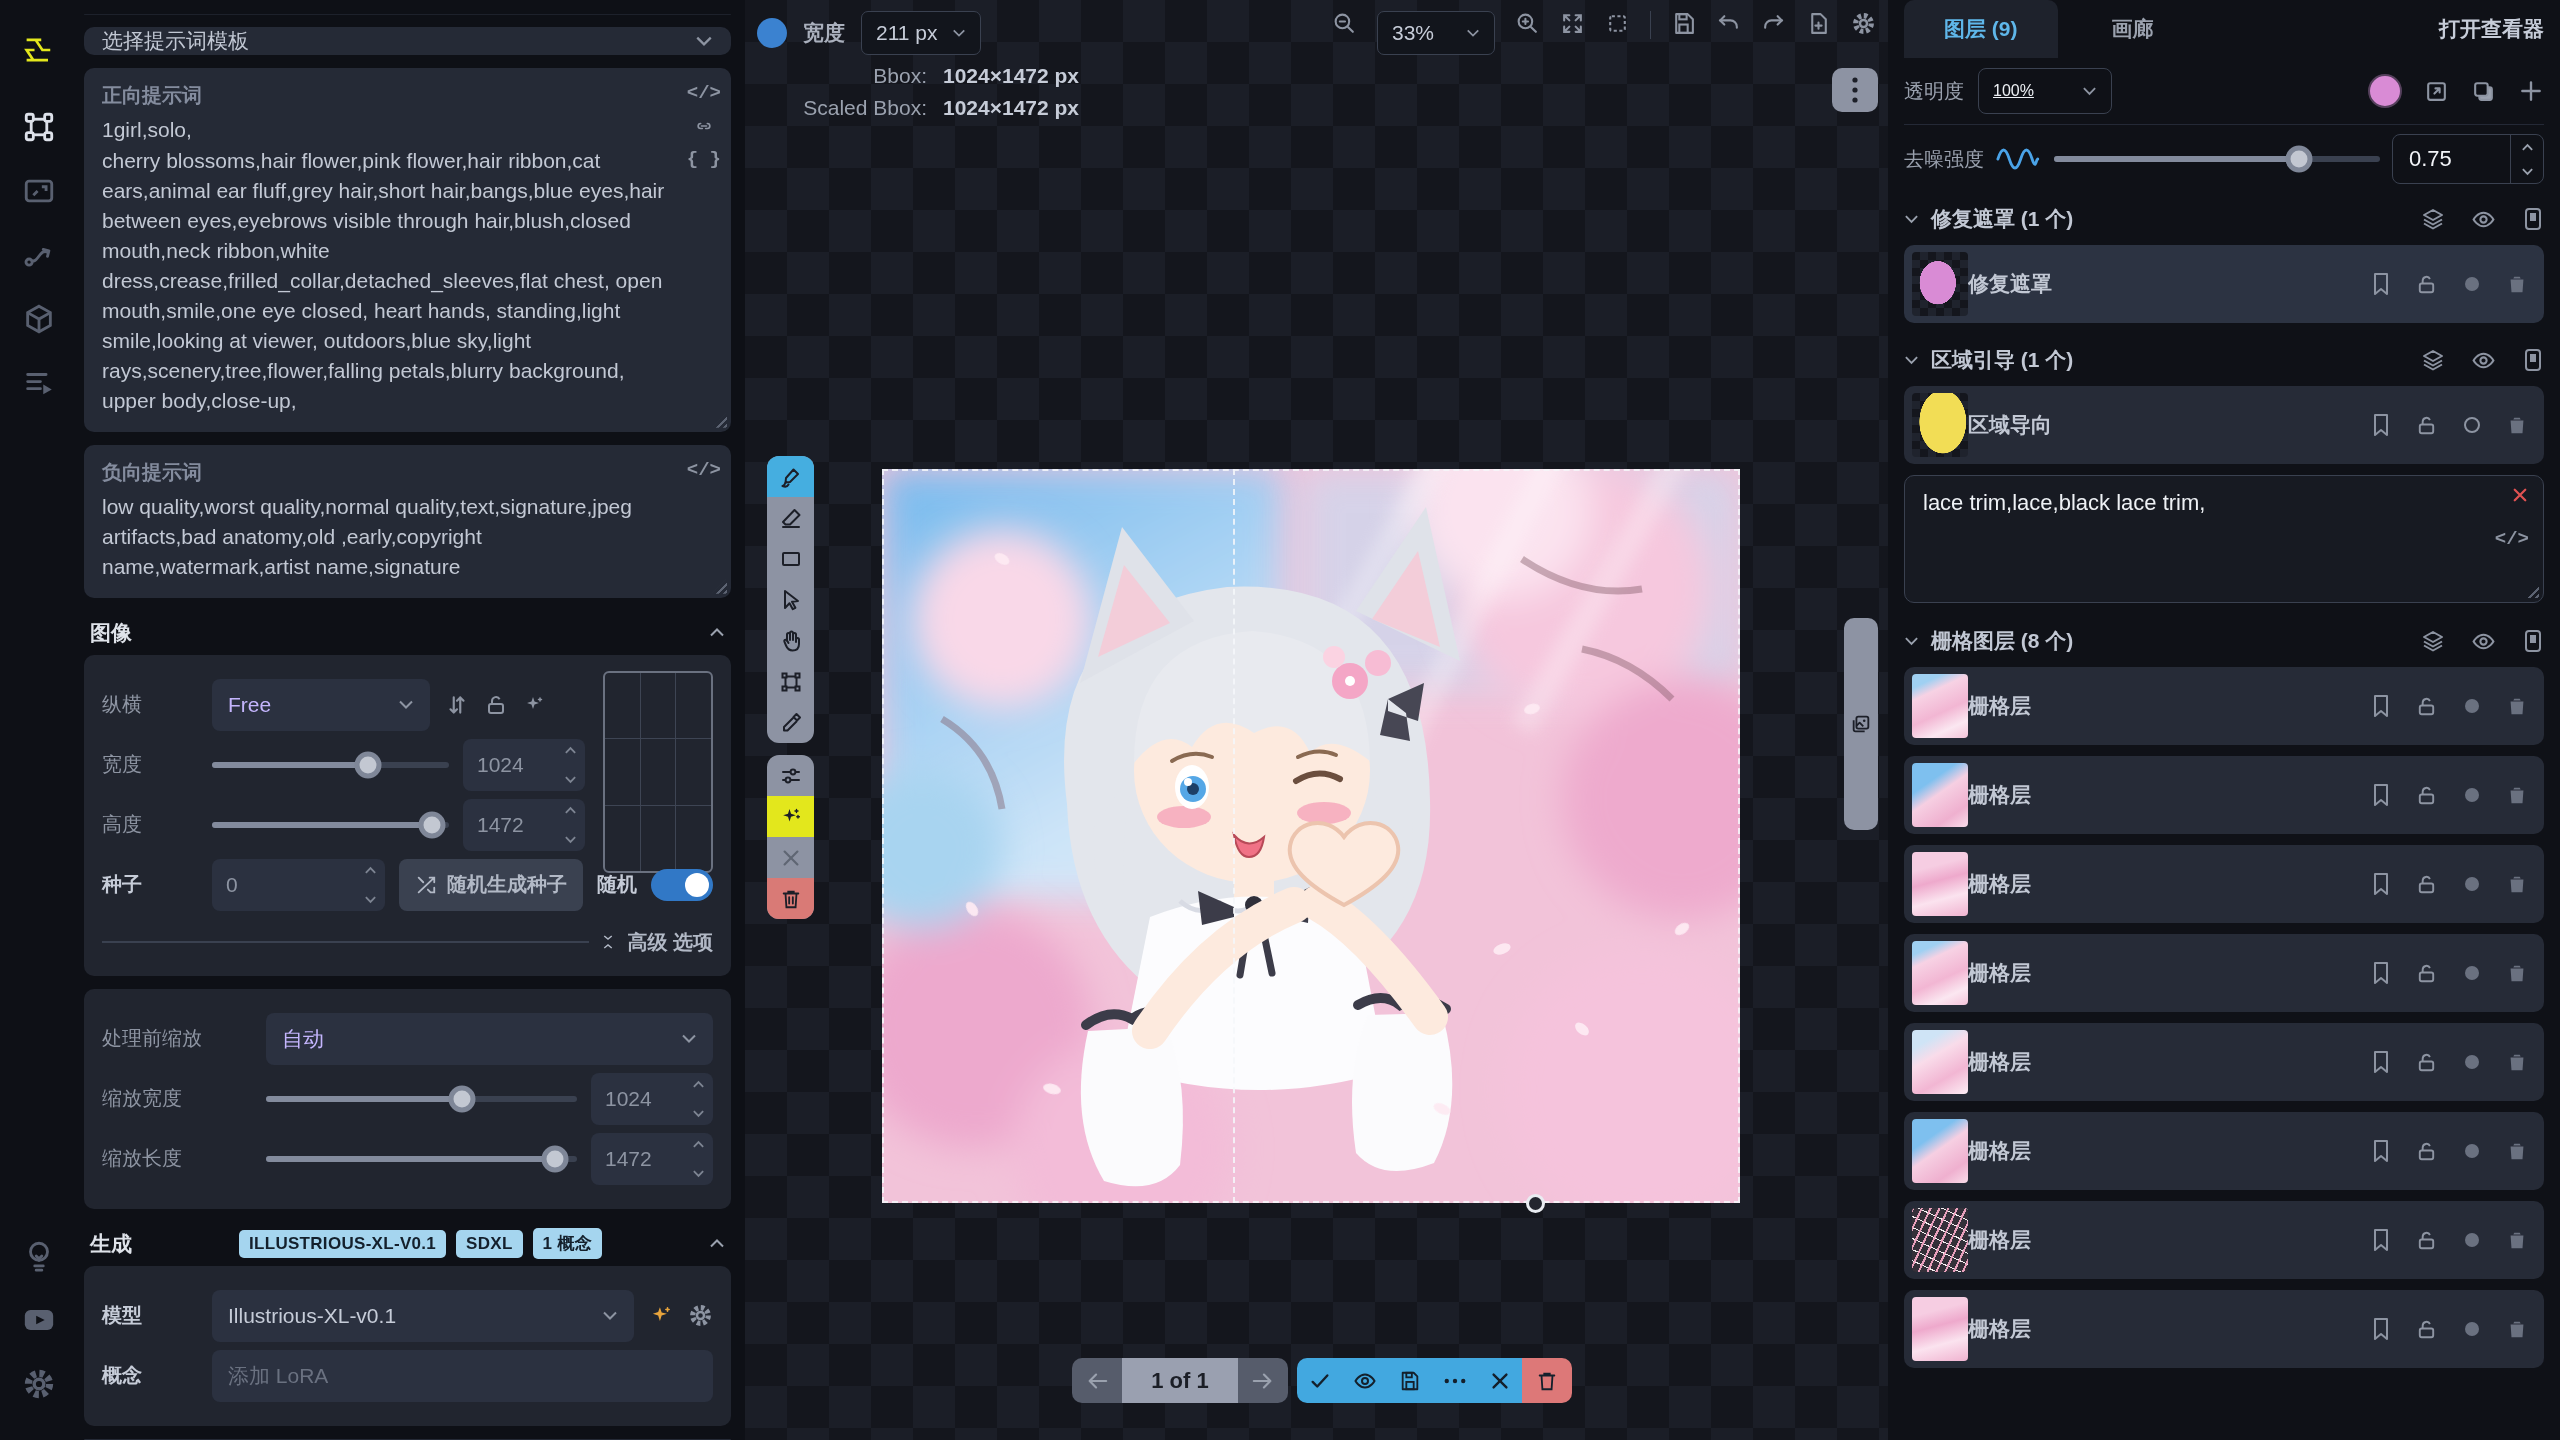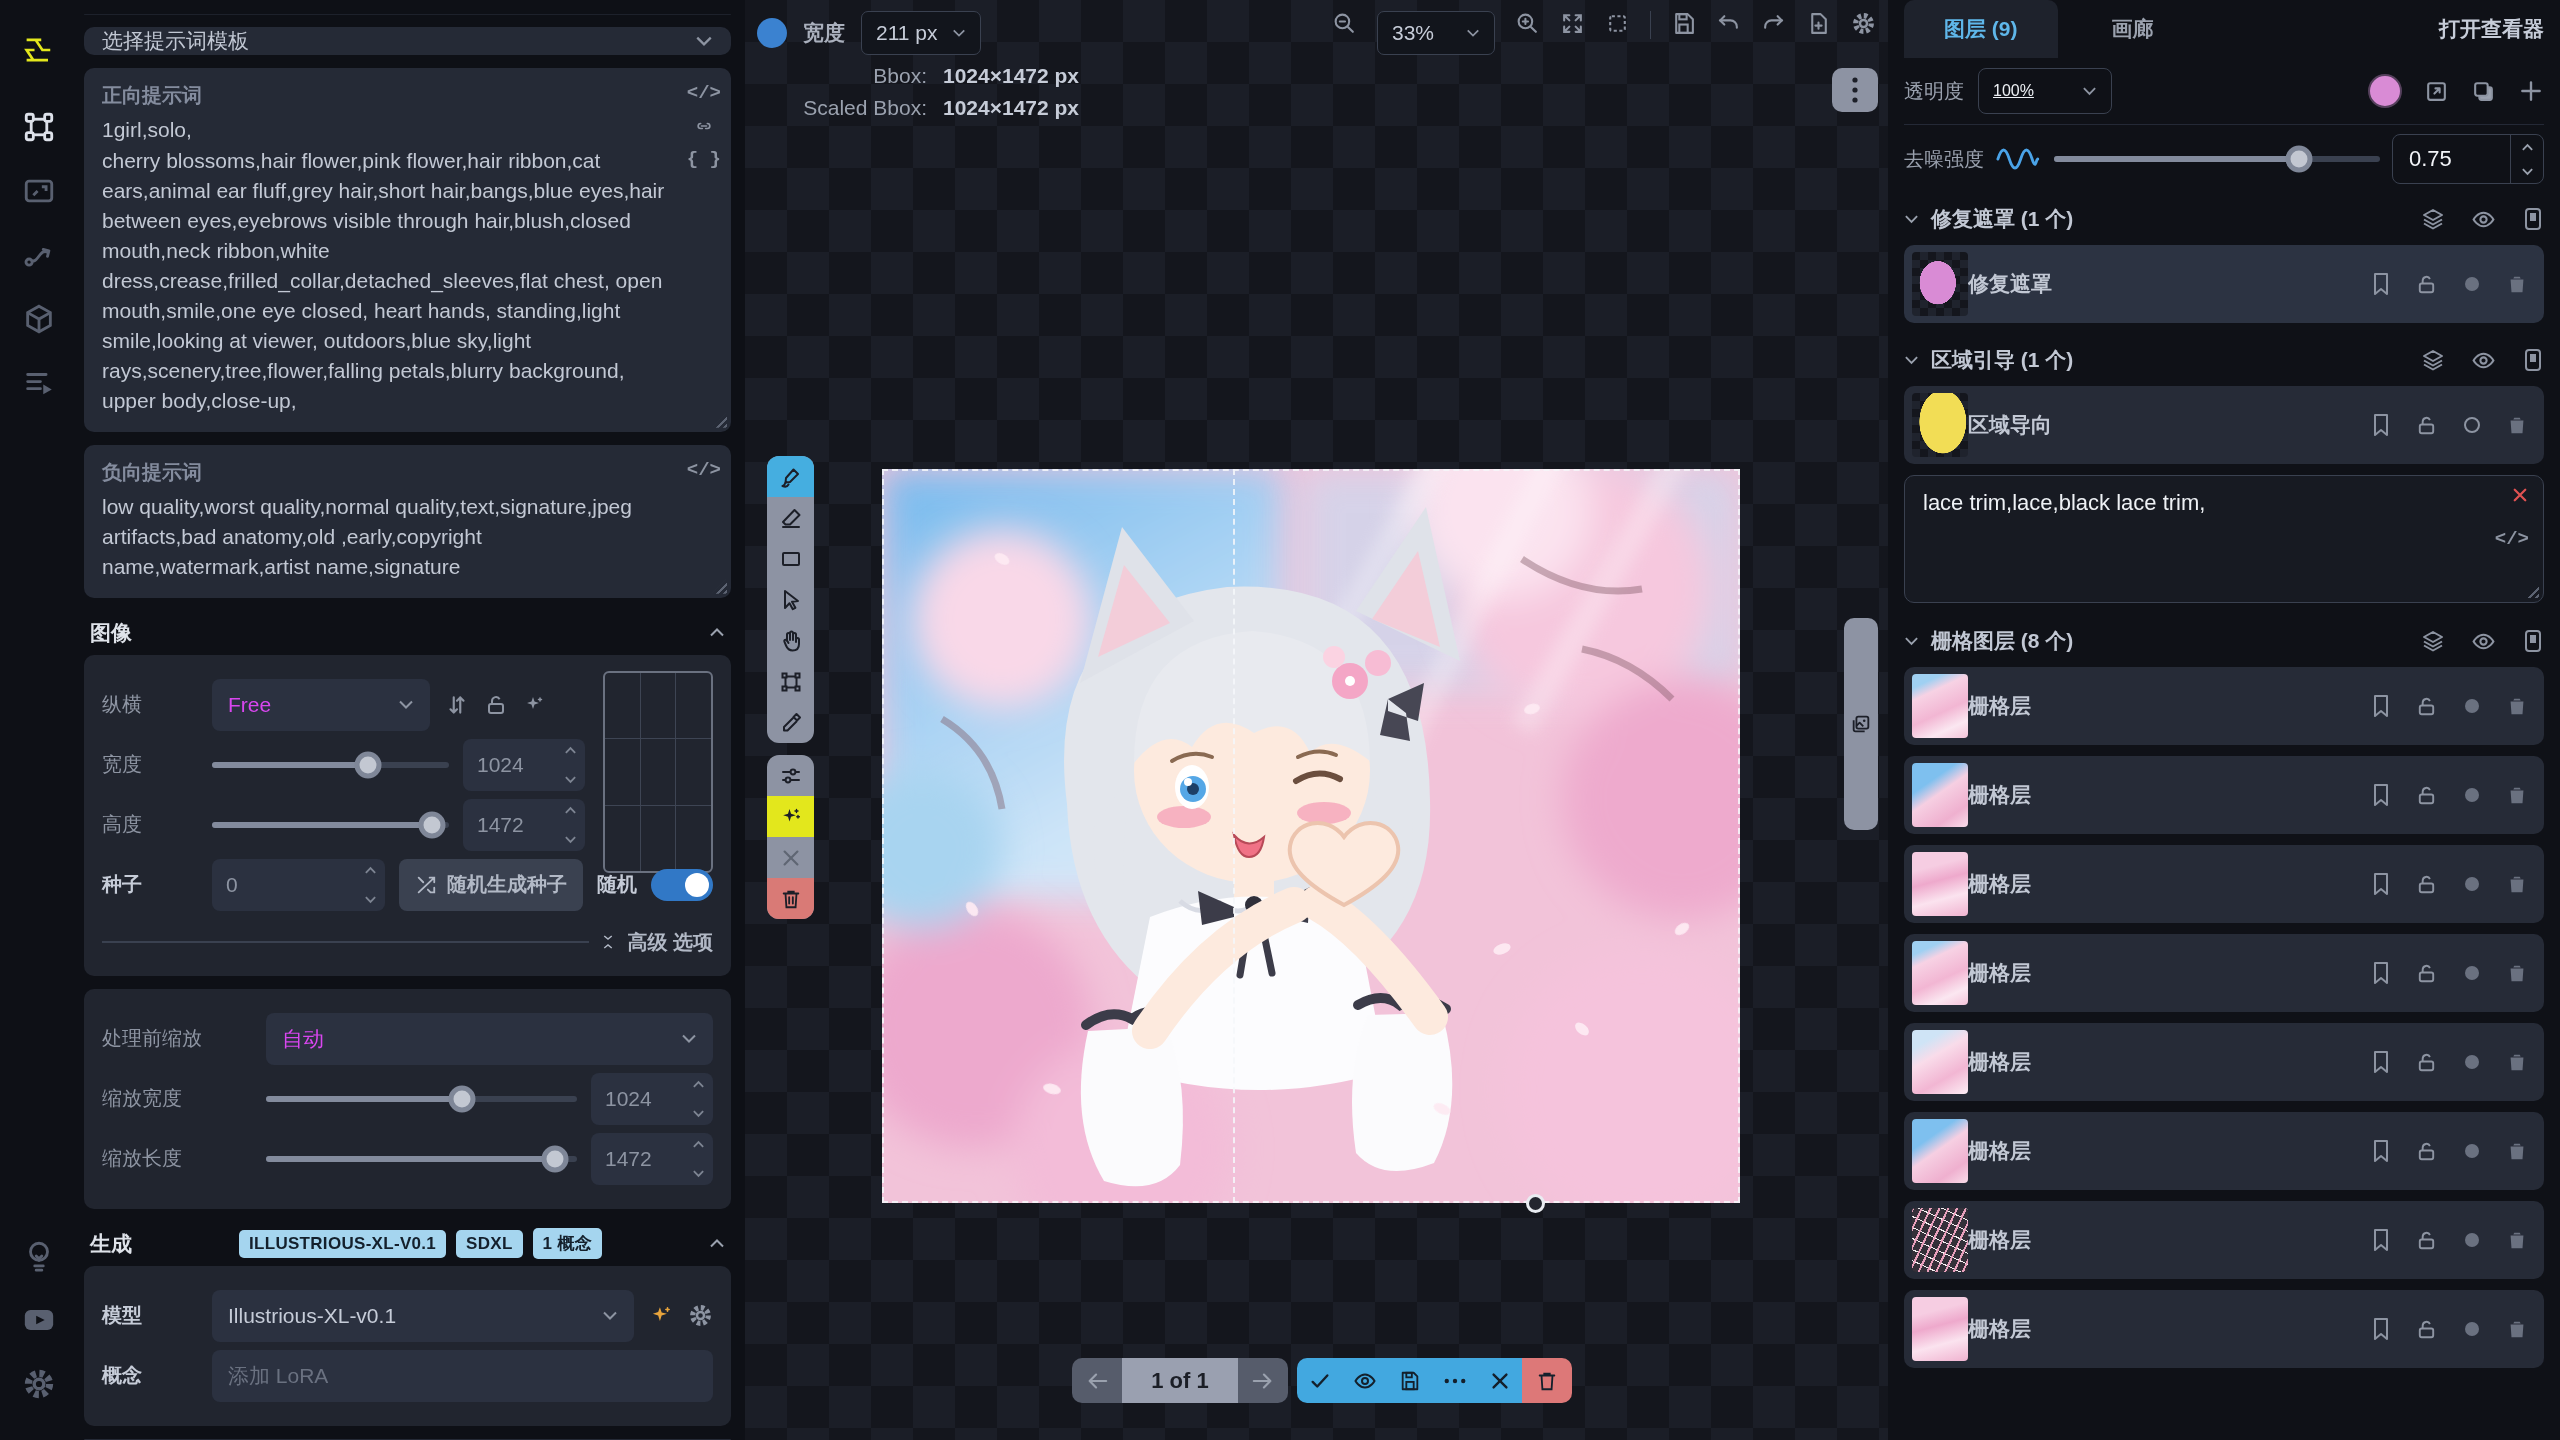--- a/index.html
+++ b/index.html
@@ -29,21 +29,21 @@
   .ptext{color:#c2c8d4;font-size:21px;line-height:1.43;white-space:pre-wrap;word-break:break-word;}
   .picons{position:absolute;top:14px;right:10px;display:flex;flex-direction:column;gap:12px;align-items:center;color:#8d94a2;}
   .rsz{position:absolute;right:4px;bottom:4px;width:15px;height:15px;background:repeating-linear-gradient(135deg,transparent 0 3px,#5c6372 3px 5px);clip-path:polygon(100% 0,100% 100%,0 100%);}
   .sec-head{display:flex;align-items:center;gap:12px;height:44px;padding:0 6px;}
   .sec-title{color:#dfe3ea;font-size:21px;font-weight:700;}
   .sec-head .chev{margin-left:auto;color:#9aa1ae;}
   .sec-body{background:#21252f;border-radius:10px;padding:16px 18px;position:relative;}
   .frow{display:flex;align-items:center;gap:14px;min-height:52px;margin:8px 0;}
   .flab{width:96px;flex:none;color:#8d94a2;font-size:20px;}
   .flab.b{color:#c6ccd8;font-weight:700;}
-  .dd{background:#2b3140;border-radius:8px;height:52px;display:flex;align-items:center;padding:0 16px;color:#d946ef;font-size:21px;box-sizing:border-box;}
+  .dd{background:#2b3140;border-radius:8px;height:52px;display:flex;align-items:center;padding:0 16px;color:#c4b5fd;font-size:21px;box-sizing:border-box;}
   .dd .chev{margin-left:auto;color:#8d94a2;}
   .dd.light{color:#c6ccd8;}
   .num{width:122px;height:52px;background:#2b3140;border-radius:8px;display:flex;align-items:center;padding:0 32px 0 14px;color:#8d94a2;font-size:21px;position:relative;box-sizing:border-box;flex:none;}
   .num .steps{position:absolute;right:8px;top:7px;bottom:7px;display:flex;flex-direction:column;justify-content:space-between;color:#7d8492;}
   .slider{flex:1;height:6px;background:#3a4150;border-radius:3px;position:relative;}
   .slider .fill{height:100%;background:#838b9d;border-radius:3px;}
   .slider .knob{position:absolute;top:50%;transform:translate(-50%,-50%);width:27px;height:27px;border-radius:50%;background:#c3c8d2;border:5px solid #7f8798;box-sizing:border-box;}
   .aspect-prev{position:absolute;right:18px;top:16px;width:106px;height:198px;border:2px solid #6a7180;border-radius:6px;background:linear-gradient(#3e4554 0 0) 33% 0/1px 100% no-repeat,linear-gradient(#3e4554 0 0) 67% 0/1px 100% no-repeat,linear-gradient(#3e4554 0 0) 0 33%/100% 1px no-repeat,linear-gradient(#3e4554 0 0) 0 67%/100% 1px no-repeat;}
   .icobtn{color:#8d94a2;display:flex;align-items:center;justify-content:center;cursor:pointer;}
   .seed-btn{height:52px;background:#3a4150;border-radius:8px;display:flex;align-items:center;gap:10px;padding:0 16px;color:#b2b9c6;font-size:20px;font-weight:600;cursor:pointer;}

